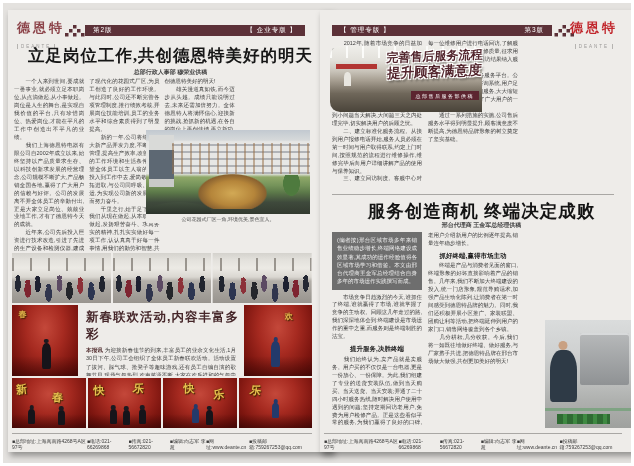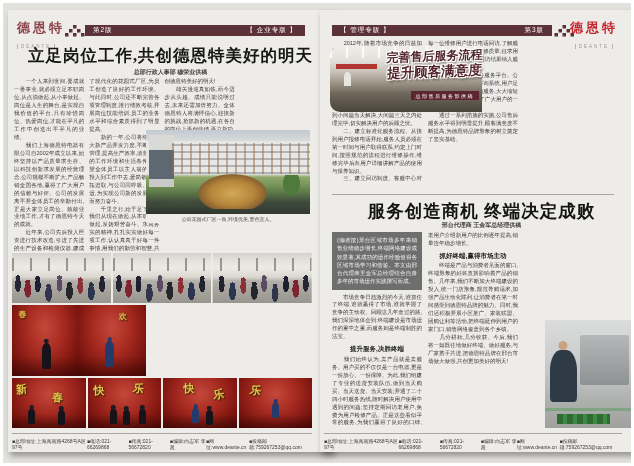--- a/index.html
+++ b/index.html
@@ -163,20 +163,24 @@
       <div class="photo hall"></div>
       <div class="photo hall"></div>
       <div class="photo hall" style="transform:scaleX(-1);"></div>
     </div>
 
     <div class="abs" style="left:4px;top:295px;width:300px;height:71px;display:flex;">
       <div class="photo stage" style="width:66px;height:71px;flex:none;">
         <span class="gold small" style="left:10%;top:6%;">春</span>
         <i class="fig tall" style="left:45%;bottom:10%;"></i>
       </div>
+      <div style="flex:1;overflow:hidden;">
+        <div class="band-head">新春联欢活动,内容丰富多彩</div>
+        <p class="band-text"><b>本报讯</b> <span>为迎接新春佳节的到来,丰富员工的业余文化生活,1月30日下午,公司工会组织了全体员工新春联欢活动。活动设置了拔河、踩气球、抢凳子等趣味游戏,还有员工自编自演的歌舞节目,现场气氛热烈,欢声笑语不断,大家在欢乐祥和的气氛中迎接新春的到来。</span></p>
+      </div>
       <div class="photo stage" style="width:68px;height:71px;flex:none;">
         <span class="gold small" style="left:60%;top:8%;">欢</span>
         <i class="fig tall blue" style="left:40%;bottom:12%;"></i>
       </div>
     </div>
 
     <div class="abs" style="left:4px;top:368px;width:300px;height:50px;display:flex;gap:2px;">
       <div class="photo stage" style="flex:1;">
         <span class="gold" style="left:6%;top:8%;transform:rotate(-8deg);">新</span>
         <span class="gold" style="left:54%;top:24%;transform:rotate(6deg);">春</span>

